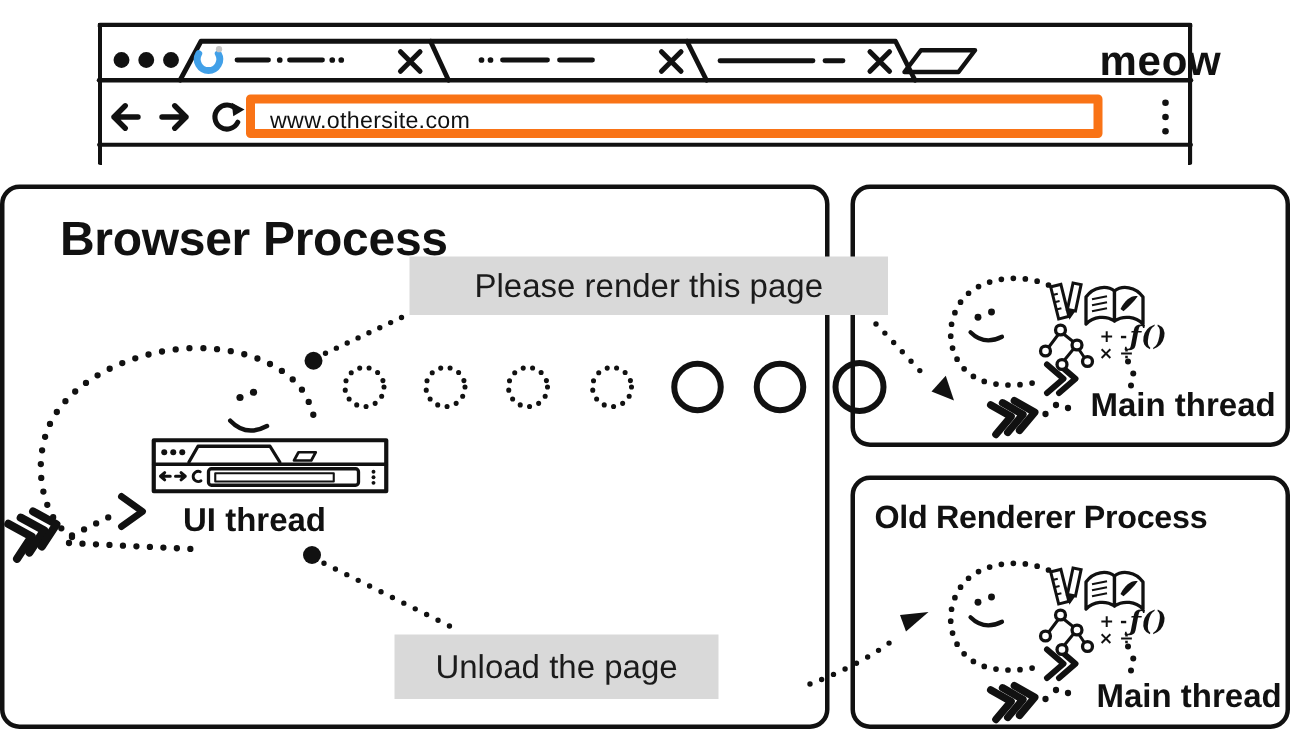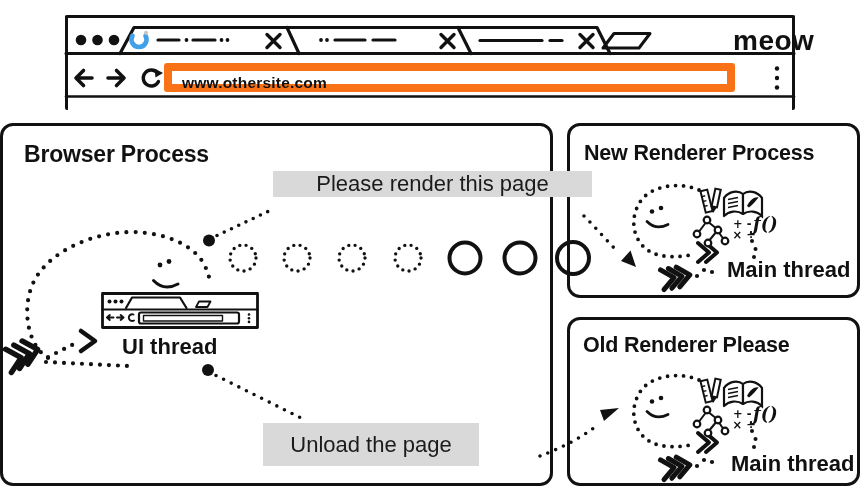--- a/index.html
+++ b/index.html
@@ -3,36 +3,36 @@
 <meta charset="utf-8">
 <style>
   html,body{margin:0;padding:0;background:#fff;}
   *{box-sizing:border-box;}
   .stage{position:relative;width:865px;height:504px;background:#fff;overflow:hidden;
          font-family:"Liberation Sans",sans-serif;color:#111;}
   
   .bwin{position:absolute;left:65px;top:15px;width:730px;height:95px;
         border:3px solid #111;border-bottom:none;border-radius:2px;background:#fff;}
   .urlfield{position:absolute;left:164px;top:63px;width:571px;height:29px;
-            border:8px solid #f97316;border-radius:3px;background:#fff;
-            font-size:15.5px;font-weight:700;line-height:23px;padding-left:10px;
+            border:6px solid #f97316;border-radius:3px;background:#fff;
+            font-size:15.5px;font-weight:400;line-height:23px;padding-left:10px;
             letter-spacing:.2px;}
   .brand{position:absolute;left:733px;top:25px;font-size:28px;font-weight:700;letter-spacing:.5px;}
   
   .pbox{position:absolute;border:3.5px solid #111;border-radius:13px;background:#fff;}
   .box-browser{left:0;top:123px;width:553px;height:363px;}
   .box-new{left:567px;top:123px;width:293px;height:175px;}
   .box-old{left:567px;top:317px;width:293px;height:169px;}
   .ptitle{position:absolute;font-weight:700;letter-spacing:-.2px;z-index:2;}
-  .t-browser{left:24px;top:141px;font-size:23px;}
+  .t-browser{left:40px;top:141px;font-size:32px;}
   .t-new{left:584px;top:141px;font-size:21.5px;}
   .t-old{left:583px;top:333px;font-size:21.5px;}
   .msg{position:absolute;background:#d9d9d9;color:#1b1b1b;z-index:3;
        display:flex;align-items:center;justify-content:center;font-size:22px;}
-  .msg-render{left:273px;top:171px;width:319px;height:26px;}
+  .msg-render{left:273px;top:171px;width:319px;height:39px;}
   .msg-unload{left:263px;top:423px;width:216px;height:43px;}
   .threadlab{position:absolute;font-size:22px;font-weight:700;z-index:2;}
   .l-ui{left:122px;top:334px;}
   .l-mt-new{left:727px;top:257px;}
   .l-mt-old{left:731px;top:451px;}
   svg.art{position:absolute;left:0;top:0;z-index:4;pointer-events:none;}
 </style>
 </head>
 <body>
 
@@ -42,22 +42,21 @@
   <div class="urlfield">
     <span>www.othersite.com</span>
   </div>
   <div class="brand">meow</div>
 
   <div class="pbox box-browser"></div>
   <div class="pbox box-new"></div>
   <div class="pbox box-old"></div>
 
   <div class="ptitle t-browser">Browser Process</div>
-  <div class="ptitle t-new">New Renderer Process</div>
-  <div class="ptitle t-old">Old Renderer Please</div>
+  <div class="ptitle t-old">Old Renderer Process</div>
 
   <div class="msg msg-render">Please render this page</div>
   <div class="msg msg-unload">Unload the page</div>
 
   <div class="threadlab l-ui">UI thread</div>
   <div class="threadlab l-mt-new">Main thread</div>
   <div class="threadlab l-mt-old">Main thread</div>
 
   <svg class="art" width="865" height="504" viewBox="0 0 865 504" xmlns="http://www.w3.org/2000/svg" xmlns:xlink="http://www.w3.org/1999/xlink">
 

